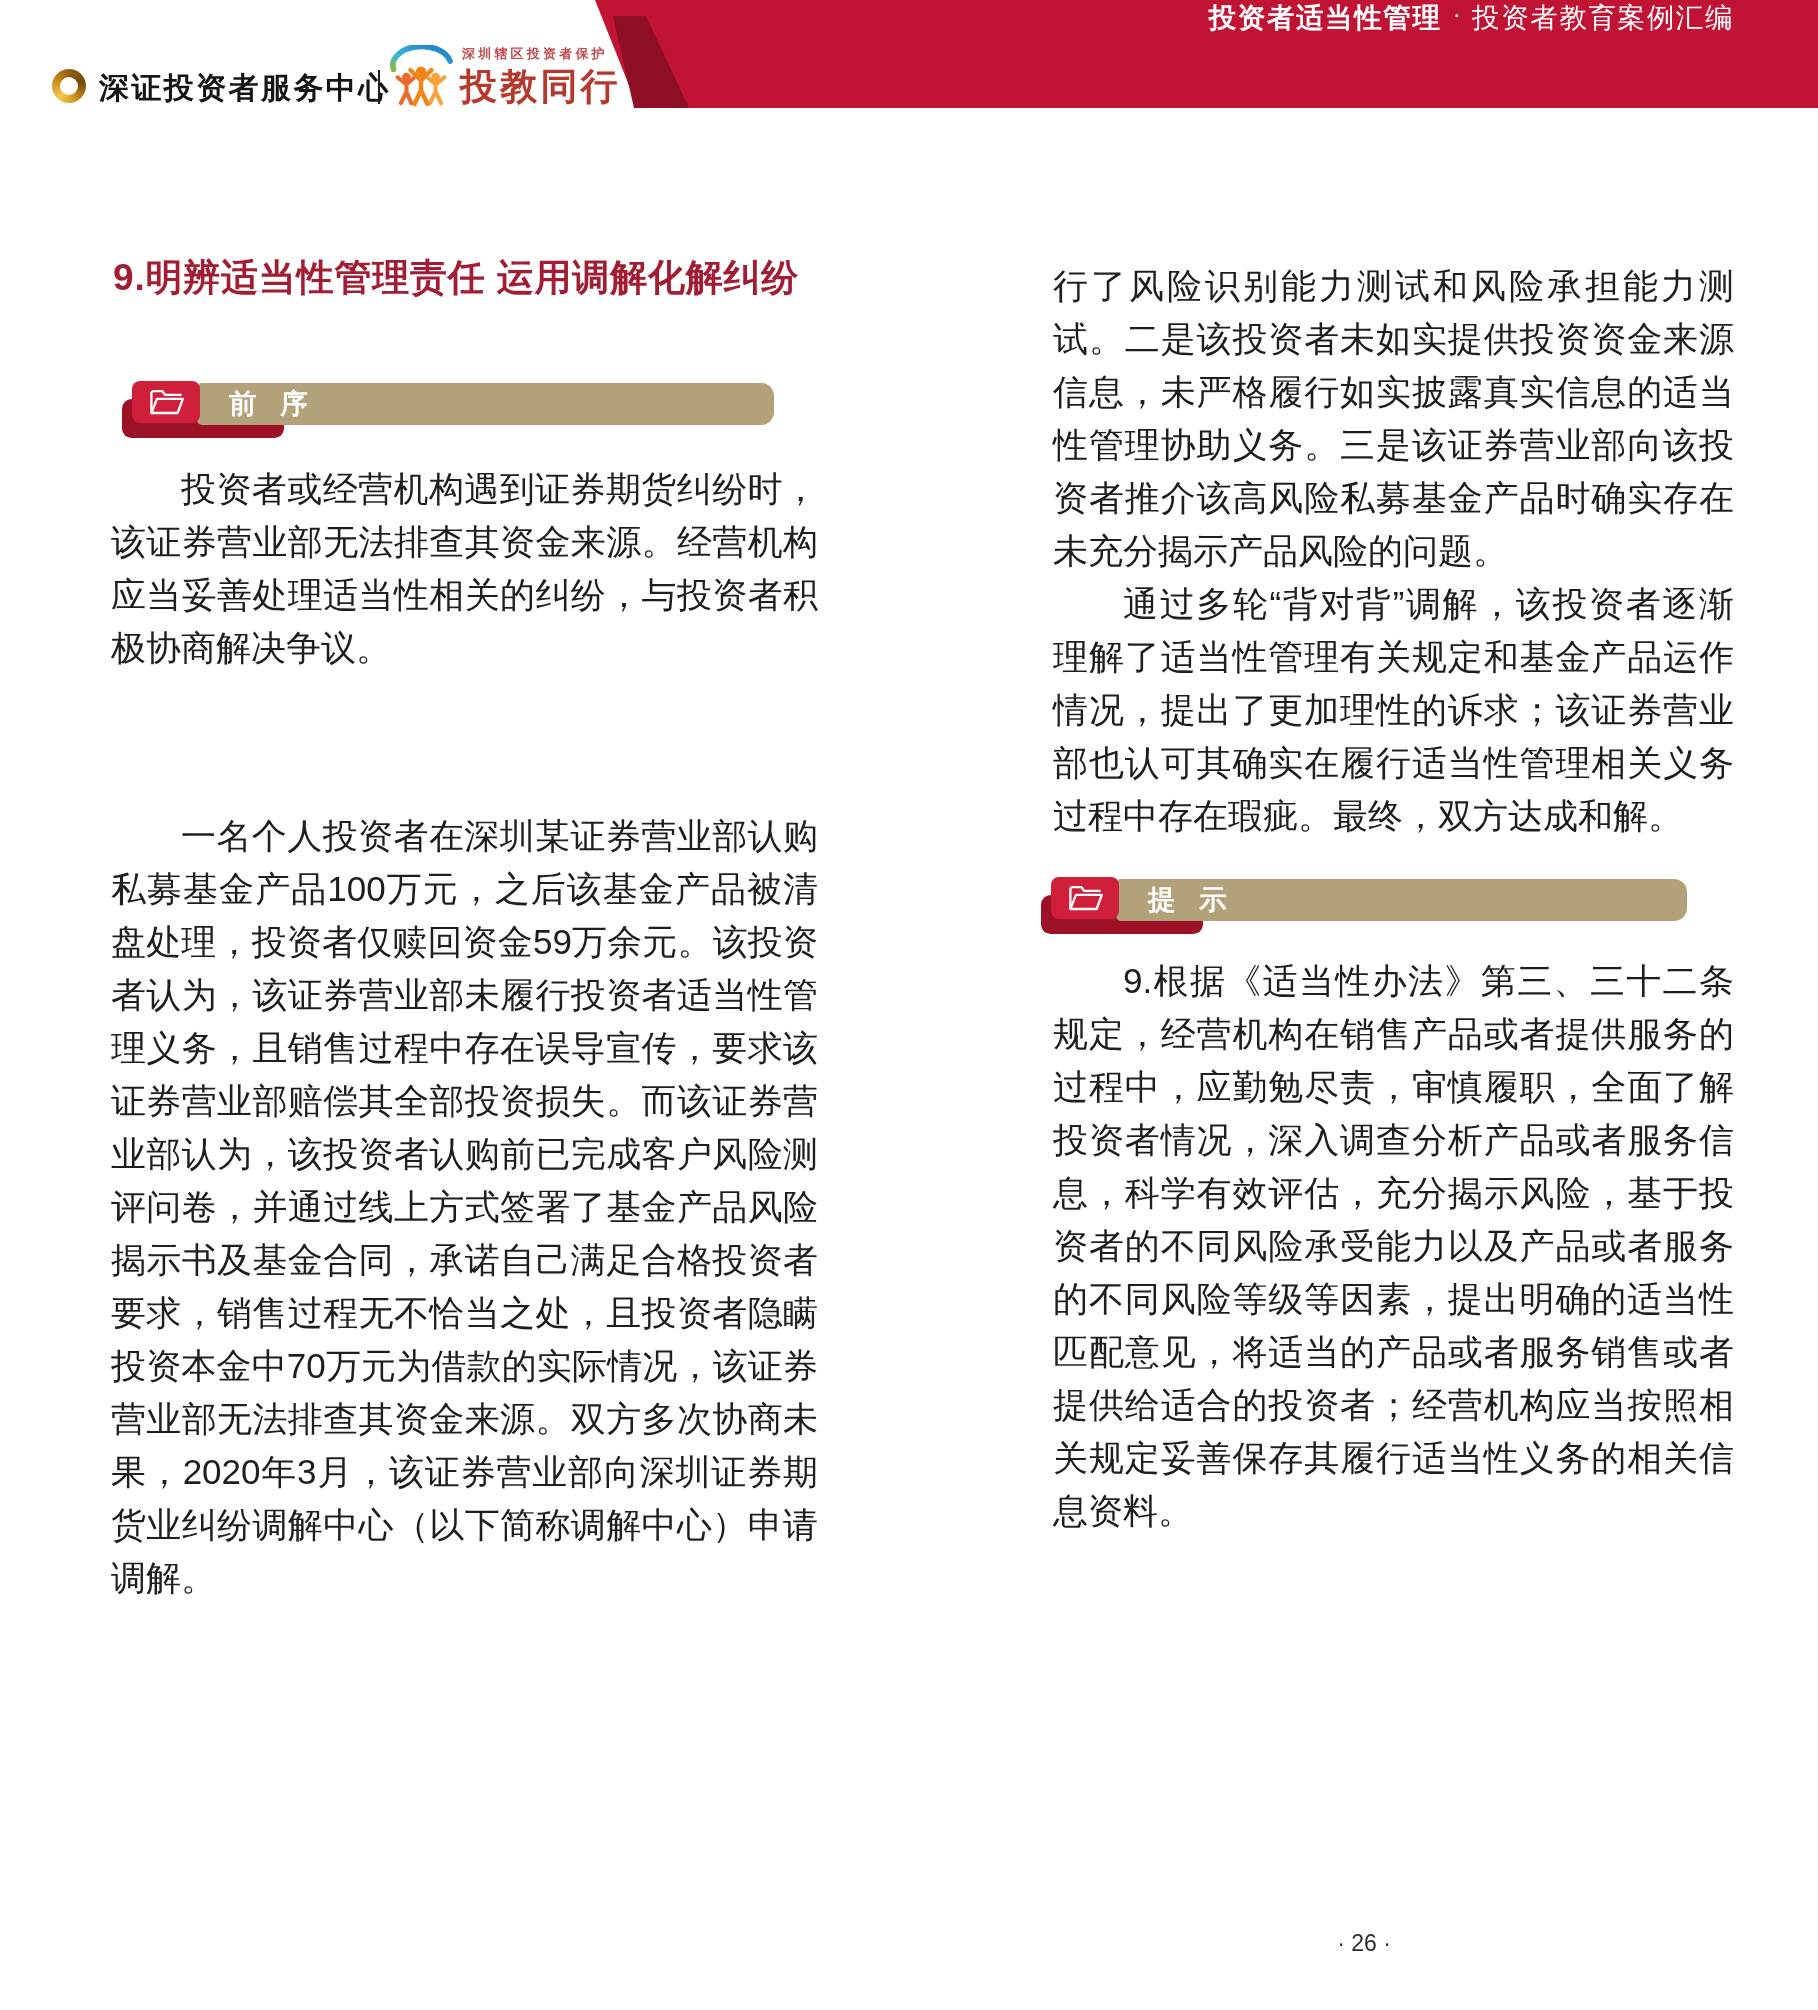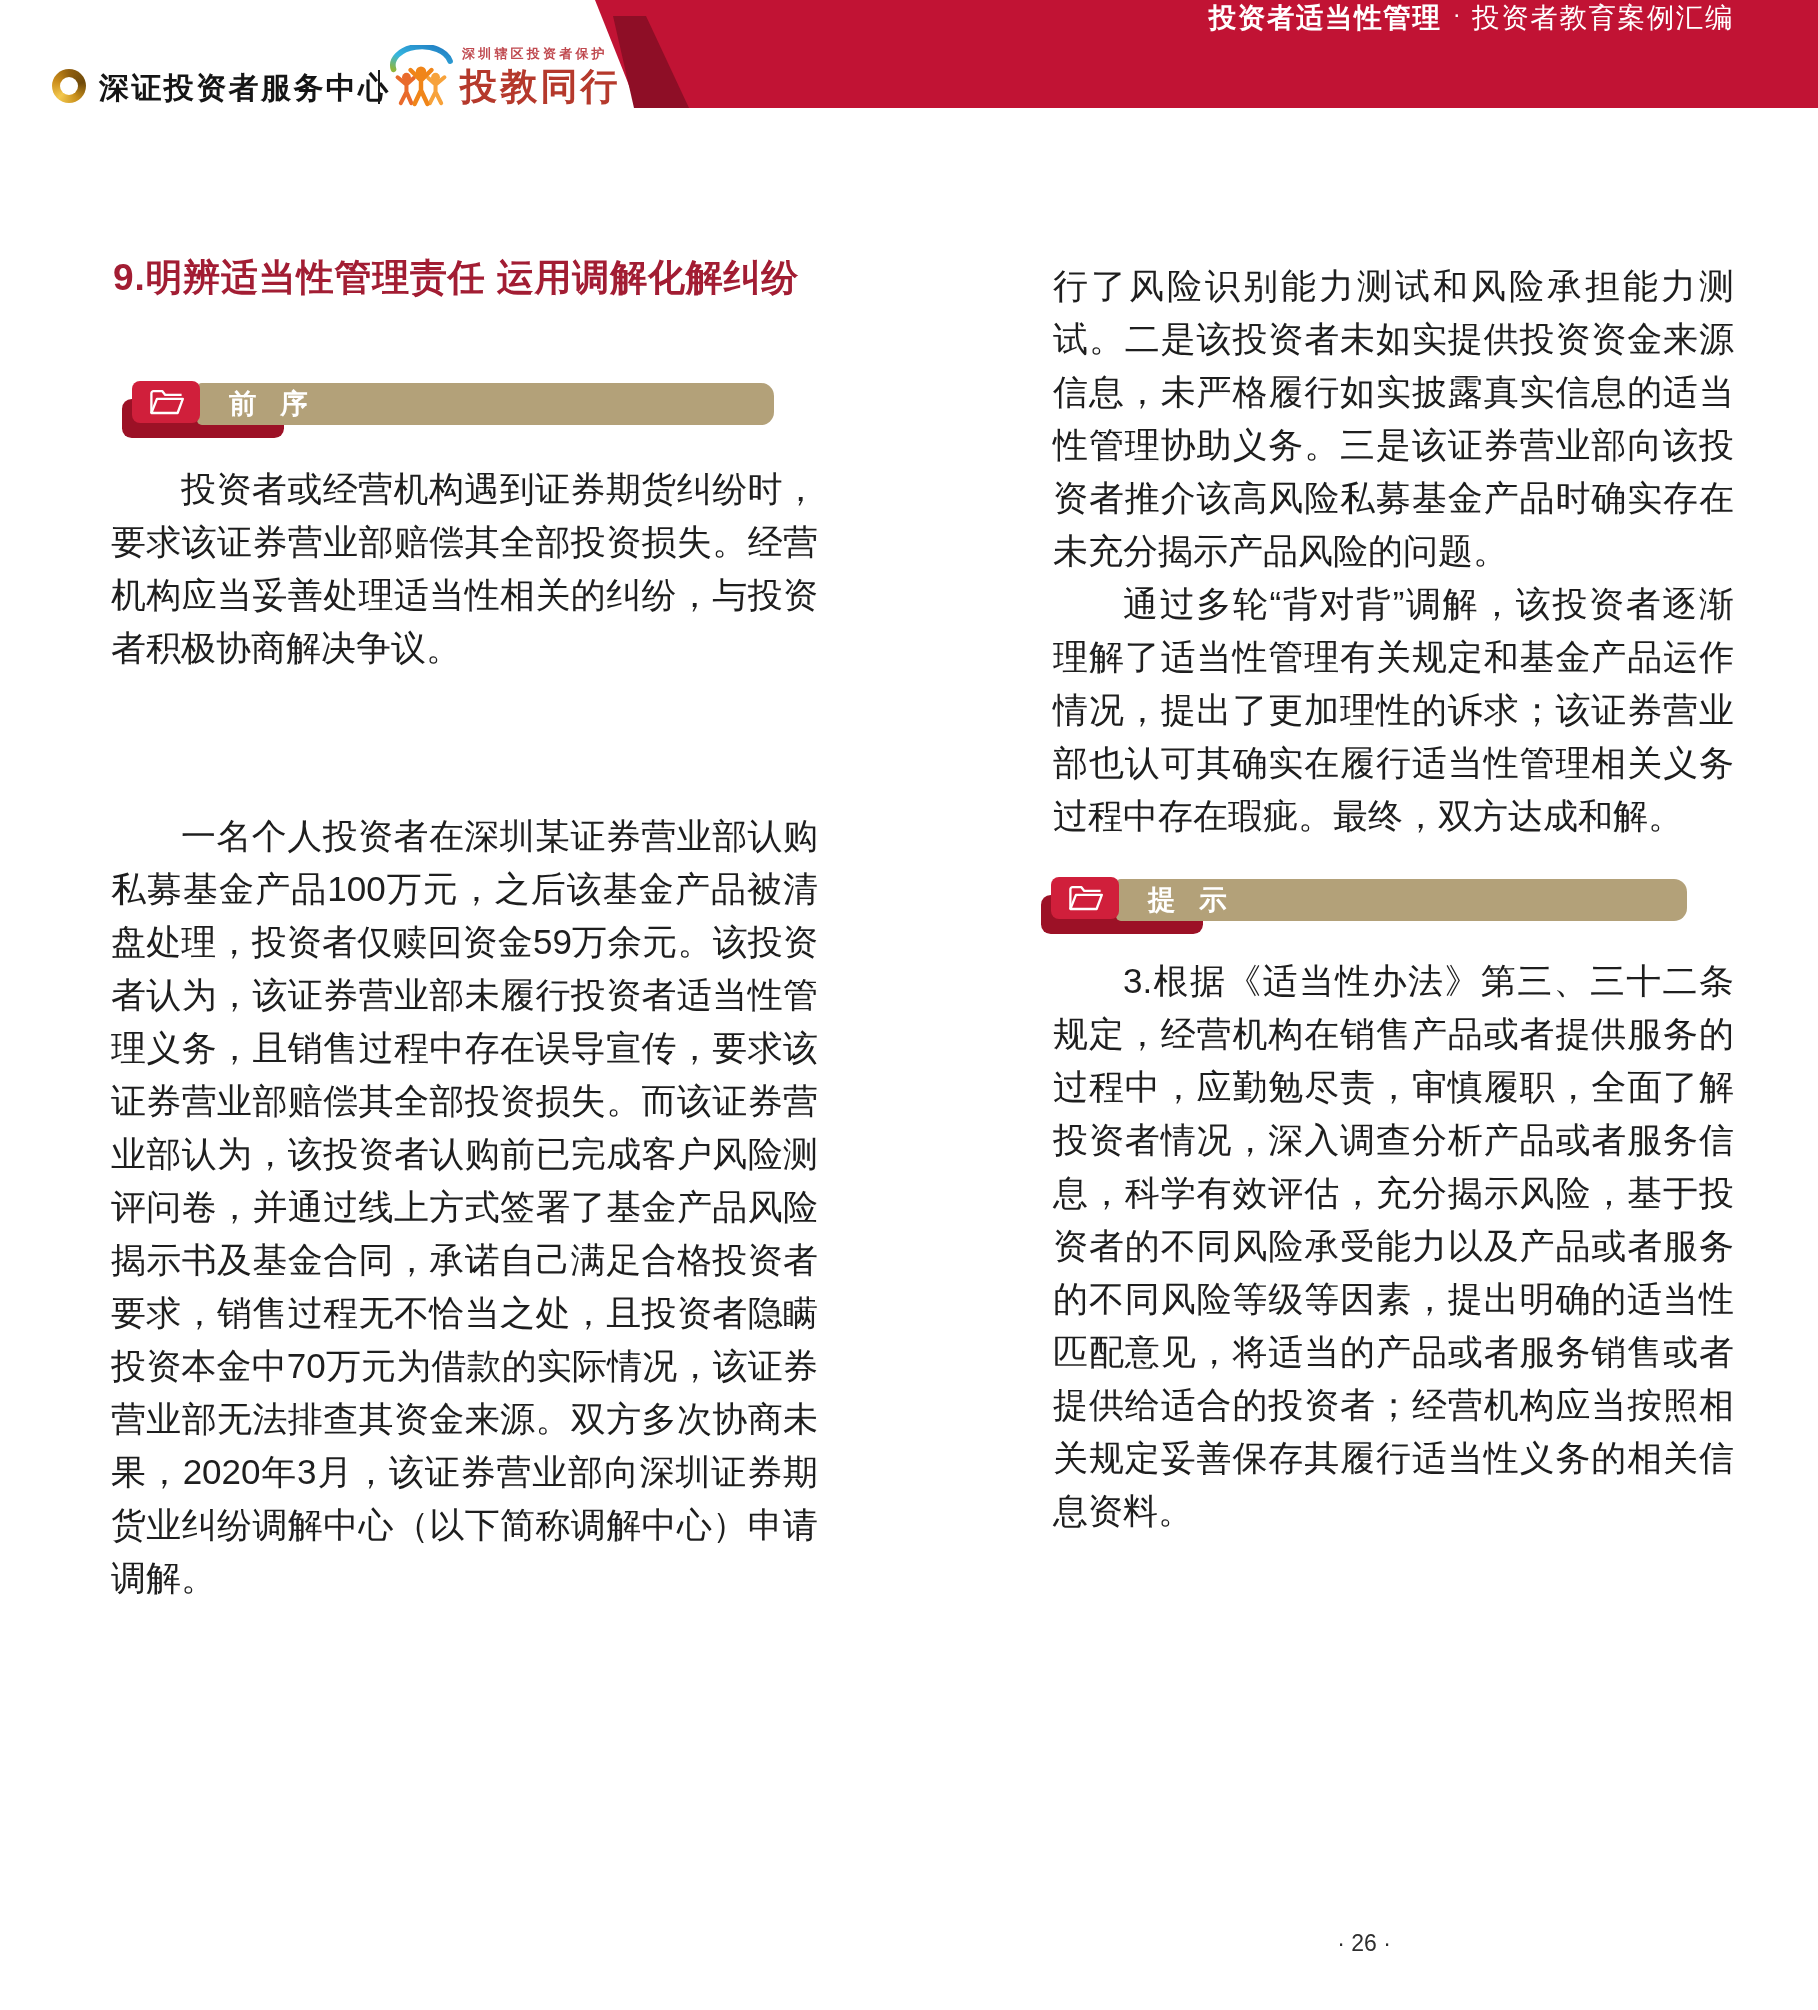--- a/index.html
+++ b/index.html
@@ -143,21 +143,21 @@
     <div class="sec-tab">
       <svg width="37" height="29" viewBox="0 0 24 18">
         <path d="M2.2 15.8 V3 a1.4 1.4 0 0 1 1.4 -1.4 H9.2 l2 2.5 H21.8" fill="none" stroke="#ffffff" stroke-width="1.5" stroke-linejoin="round"></path>
         <path d="M2.2 15.8 L5.8 6.6 H22.6 L19.2 15.8 Z" fill="none" stroke="#ffffff" stroke-width="1.5" stroke-linejoin="round"></path>
       </svg>
     </div>
     <div class="sec-label">前 序</div>
   </div>
 
   <div class="body-text" style="left:111px; top:462px; width:707px;">
-    <p>投资者或经营机构遇到证券期货纠纷时，要求该证券营业部赔偿其全部投资损失。经营机构应当妥善处理适当性相关的纠纷，与投资者积极协商解决争议。</p>
+    <p>投资者或经营机构遇到证券期货纠纷时，该证券营业部无法排查其资金来源。经营机构应当妥善处理适当性相关的纠纷，与投资者积极协商解决争议。</p>
   </div>
 
 
   <div class="body-text" style="left:111px; top:809px; width:707px;">
     <p>一名个人投资者在深圳某证券营业部认购私募基金产品100万元，之后该基金产品被清盘处理，投资者仅赎回资金59万余元。该投资者认为，该证券营业部未履行投资者适当性管理义务，且销售过程中存在误导宣传，要求该证券营业部赔偿其全部投资损失。而该证券营业部认为，该投资者认购前已完成客户风险测评问卷，并通过线上方式签署了基金产品风险揭示书及基金合同，承诺自己满足合格投资者要求，销售过程无不恰当之处，且投资者隐瞒投资本金中70万元为借款的实际情况，该证券营业部无法排查其资金来源。双方多次协商未果，2020年3月，该证券营业部向深圳证券期货业纠纷调解中心（以下简称调解中心）申请调解。</p>
   </div>
 
 
   <div class="body-text" style="left:1053px; top:259px; width:681px;">
     <p class="cont">行了风险识别能力测试和风险承担能力测试。二是该投资者未如实提供投资资金来源信息，未严格履行如实披露真实信息的适当性管理协助义务。三是该证券营业部向该投资者推介该高风险私募基金产品时确实存在未充分揭示产品风险的问题。</p>
@@ -170,19 +170,19 @@
     <div class="sec-tab">
       <svg width="37" height="29" viewBox="0 0 24 18">
         <path d="M2.2 15.8 V3 a1.4 1.4 0 0 1 1.4 -1.4 H9.2 l2 2.5 H21.8" fill="none" stroke="#ffffff" stroke-width="1.5" stroke-linejoin="round"></path>
         <path d="M2.2 15.8 L5.8 6.6 H22.6 L19.2 15.8 Z" fill="none" stroke="#ffffff" stroke-width="1.5" stroke-linejoin="round"></path>
       </svg>
     </div>
     <div class="sec-label">提 示</div>
   </div>
 
   <div class="body-text" style="left:1053px; top:954px; width:681px;">
-    <p>3.根据《适当性办法》第三、三十二条规定，经营机构在销售产品或者提供服务的过程中，应勤勉尽责，审慎履职，全面了解投资者情况，深入调查分析产品或者服务信息，科学有效评估，充分揭示风险，基于投资者的不同风险承受能力以及产品或者服务的不同风险等级等因素，提出明确的适当性匹配意见，将适当的产品或者服务销售或者提供给适合的投资者；经营机构应当按照相关规定妥善保存其履行适当性义务的相关信息资料。</p>
+    <p>9.根据《适当性办法》第三、三十二条规定，经营机构在销售产品或者提供服务的过程中，应勤勉尽责，审慎履职，全面了解投资者情况，深入调查分析产品或者服务信息，科学有效评估，充分揭示风险，基于投资者的不同风险承受能力以及产品或者服务的不同风险等级等因素，提出明确的适当性匹配意见，将适当的产品或者服务销售或者提供给适合的投资者；经营机构应当按照相关规定妥善保存其履行适当性义务的相关信息资料。</p>
   </div>
 
   <div class="page-num right">· 26 ·</div>
 
 </div>
 
 
 </body></html>

